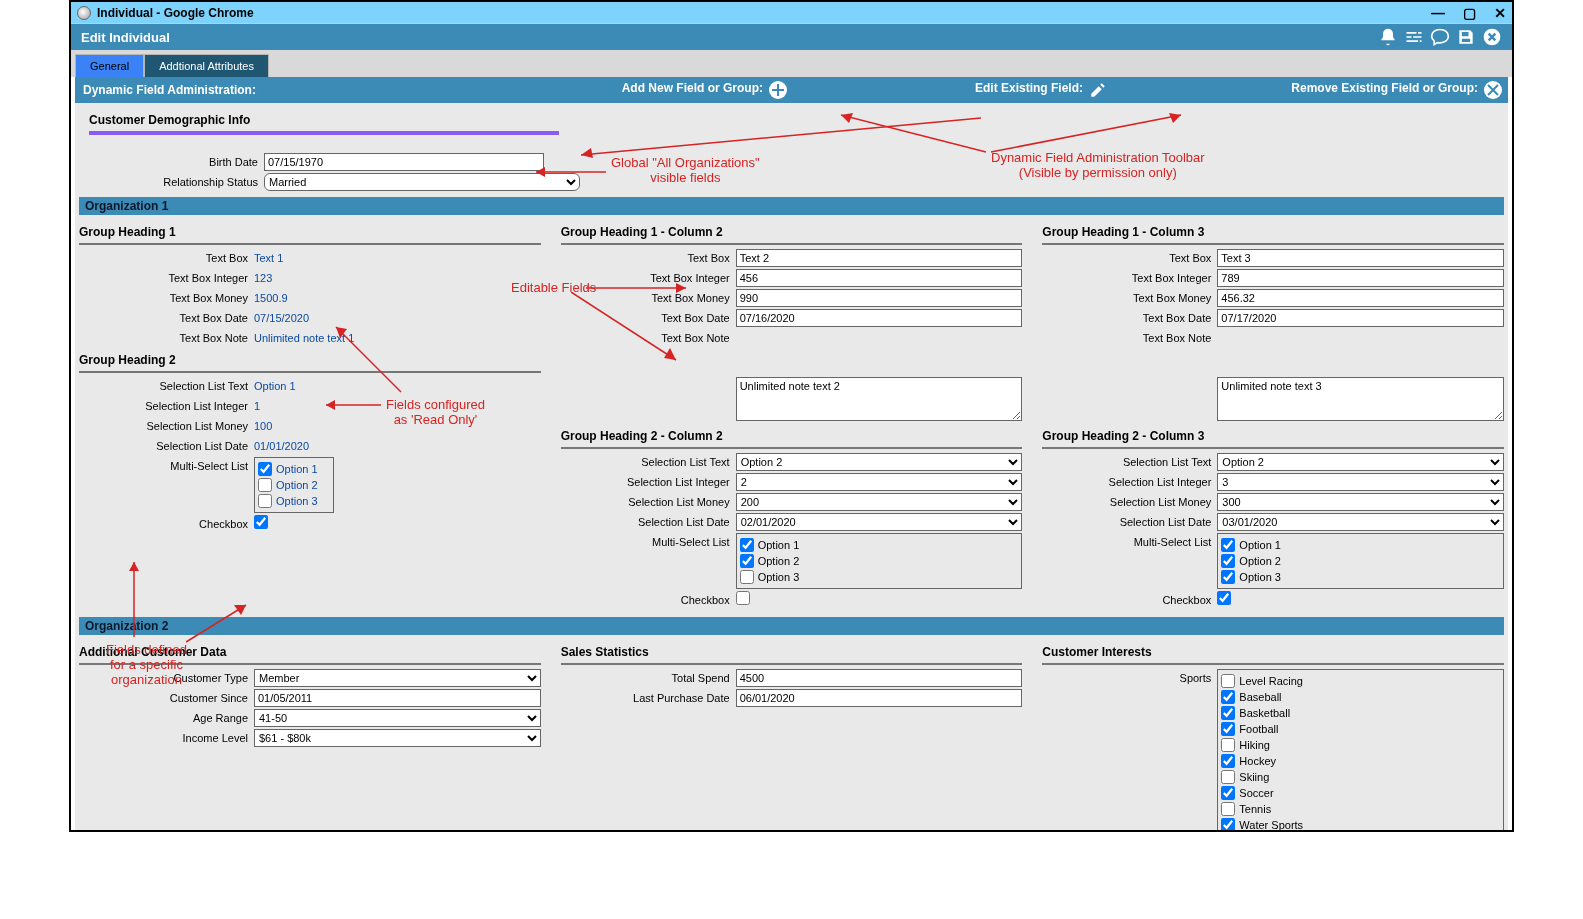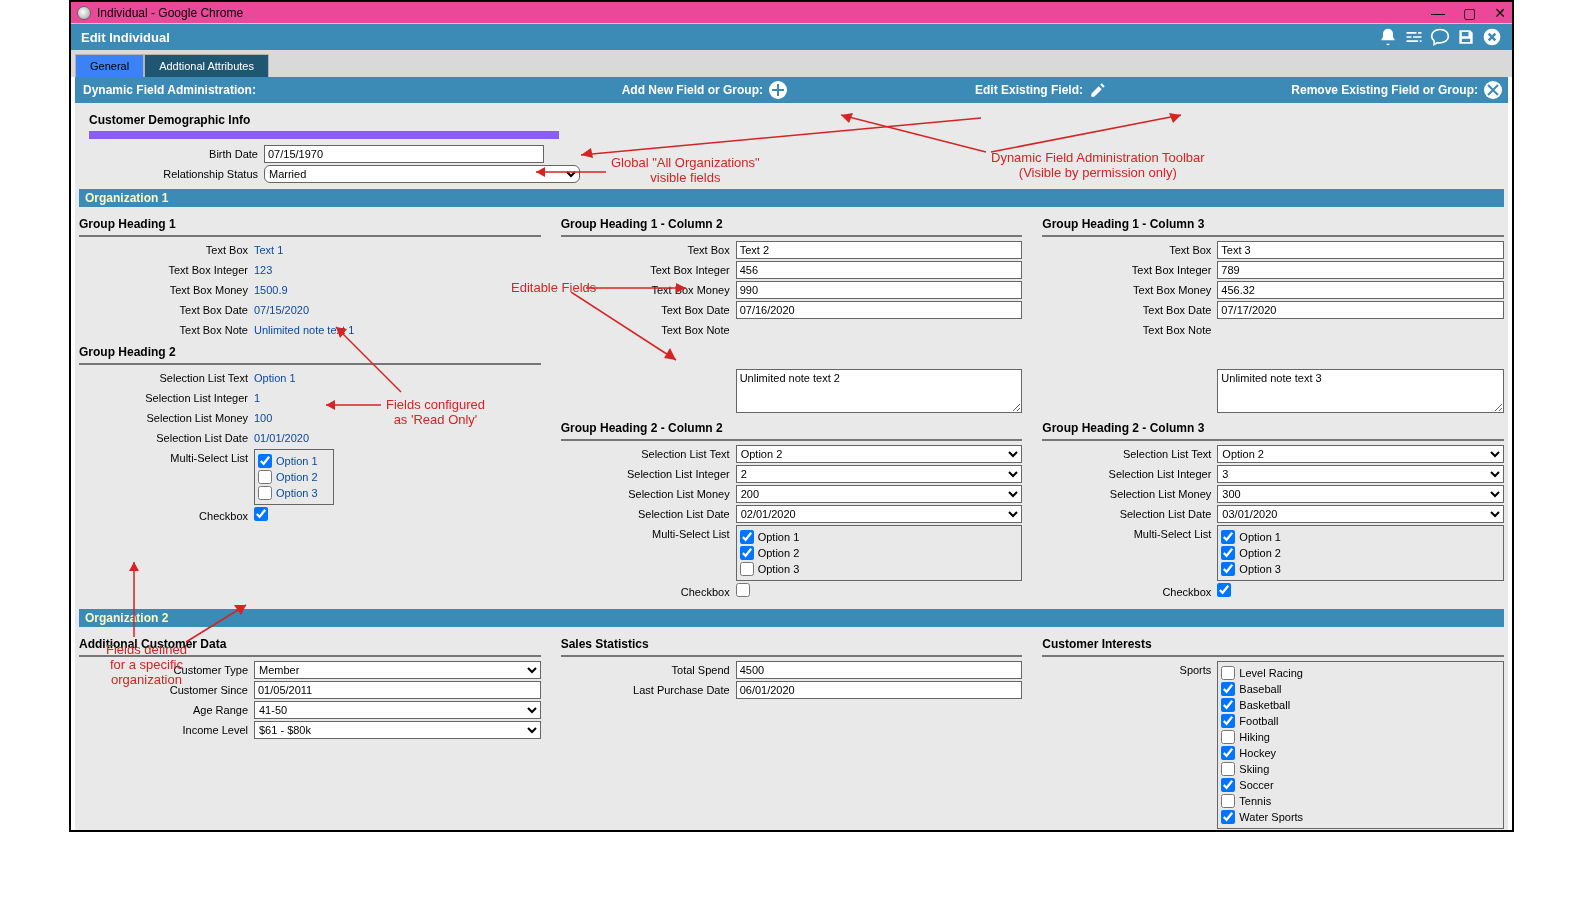--- a/index.html
+++ b/index.html
@@ -1,47 +1,47 @@
 <!DOCTYPE html>
 <html><head>
 <meta charset="utf-8">
 <style>
 *{box-sizing:border-box;margin:0;padding:0;font-family:Arial,Helvetica,sans-serif;}
 body{background:#fff;font-size:11px;color:#000;position:relative;}
 .frame{border:2px solid #000;width:1445px;height:832px;margin:0 auto;position:relative;overflow:hidden;}
-.titlebar{height:22px;background:#ec4899;display:flex;align-items:center;padding:0 6px;border-bottom:1px solid #ccc;}
+.titlebar{height:22px;background:#7dd3fc;display:flex;align-items:center;padding:0 6px;border-bottom:1px solid #ccc;font-weight:bold;}
 .titlebar .globe{width:14px;height:14px;border:1px solid #666;border-radius:50%;margin-right:6px;display:inline-block;background:radial-gradient(circle at 5px 5px,#fff,#999);}
 .titlebar .title{font-size:12px;}
 .titlebar .winbtns{margin-left:auto;display:flex;gap:18px;font-size:14px;}
 .titlebar .winbtns span{cursor:pointer;}
 .headerbar{height:26px;background:#3b8bb6;display:flex;align-items:center;color:#fff;padding:0 10px;}
 .headerbar .htitle{font-weight:bold;font-size:13px;}
 .headerbar .hicons{margin-left:auto;display:flex;gap:6px;align-items:center;}
 .headerbar .hicons svg{width:20px;height:20px;fill:#fff;}
 .tabbg{background:#d9d9d9;padding:4px 4px 0 4px;}
 .tabs{display:flex;}
 .tab{padding:5px 14px;font-size:11px;border:1px solid #b5b5b5;border-bottom:none;margin-right:0;cursor:pointer;}
 .tab.active{background:#3b82f6;color:#000;}
 .tab.inactive{background:#1f5773;color:#fff;}
 .adminbar{background:#3b8bb6;color:#fff;display:flex;align-items:center;height:26px;font-size:12px;font-weight:bold;margin:0 4px;}
-.adminbar .seg{display:flex;align-items:center;padding:0 8px;}
+.adminbar .seg{display:flex;padding:0 8px;}
 .adminbar .seg1{flex:0 0 380px;}
 .adminbar .seg2{flex:0 0 340px;justify-content:flex-end;}
 .adminbar .seg3{flex:0 0 320px;justify-content:flex-end;}
 .adminbar .seg4{flex:1;justify-content:flex-end;padding-right:6px;}
 .adminbar .circbtn{display:inline-block;width:18px;height:18px;background:#fff;border-radius:50%;margin-left:6px;position:relative;}
 .adminbar .circbtn::before,.adminbar .circbtn::after{content:'';position:absolute;background:#3b8bb6;}
 .adminbar .plus::before{left:8px;top:3px;width:2px;height:12px;}
 .adminbar .plus::after{left:3px;top:8px;width:12px;height:2px;}
 .adminbar .xbtn::before{left:8px;top:2px;width:2px;height:14px;transform:rotate(45deg);}
 .adminbar .xbtn::after{left:8px;top:2px;width:2px;height:14px;transform:rotate(-45deg);}
 .adminbar .pencil{width:18px;height:18px;margin-left:6px;}
 .content{padding:6px 4px;background:#e9e9e9;margin:0 4px;}
-.section-title{font-weight:bold;font-size:12px;padding:4px 0;border-bottom:8px solid #8b5cf6;margin-bottom:6px;}
-.orgbar{background:#3b8bb6;color:#fef9c3;font-weight:bold;font-size:12px;padding:2px 6px;margin:6px 0;}
+.section-title{font-weight:bold;font-size:12px;padding:4px 0;border-bottom:4px solid #8b5cf6;margin-bottom:18px;}
+.orgbar{background:#3b8bb6;color:#0f172a;font-weight:bold;font-size:12px;padding:2px 6px;margin:6px 0;}
 .cols3{display:flex;gap:20px;}
 .col{flex:1;min-width:0;}
 .group-title{font-weight:bold;font-size:12px;border-bottom:2px solid #777;padding:4px 0;margin-bottom:4px;}
 .formrow{display:flex;align-items:flex-start;margin:2px 0;min-height:18px;}
 .formrow .lbl{flex:0 0 175px;text-align:right;padding-right:6px;padding-top:3px;font-size:11px;}
 .formrow .val{flex:1;font-size:11px;}
 .formrow .val.readonly{color:#0b4aa2;padding-top:3px;}
 .formrow input[type=text]{width:100%;height:18px;border:1px solid #666;font-size:11px;padding:0 3px;}
 .formrow select{width:100%;height:18px;border:1px solid #666;font-size:11px;background:#fff;}
 .formrow textarea{width:100%;height:44px;border:1px solid #666;font-size:11px;padding:2px 3px;resize:both;margin-top:48px;}

